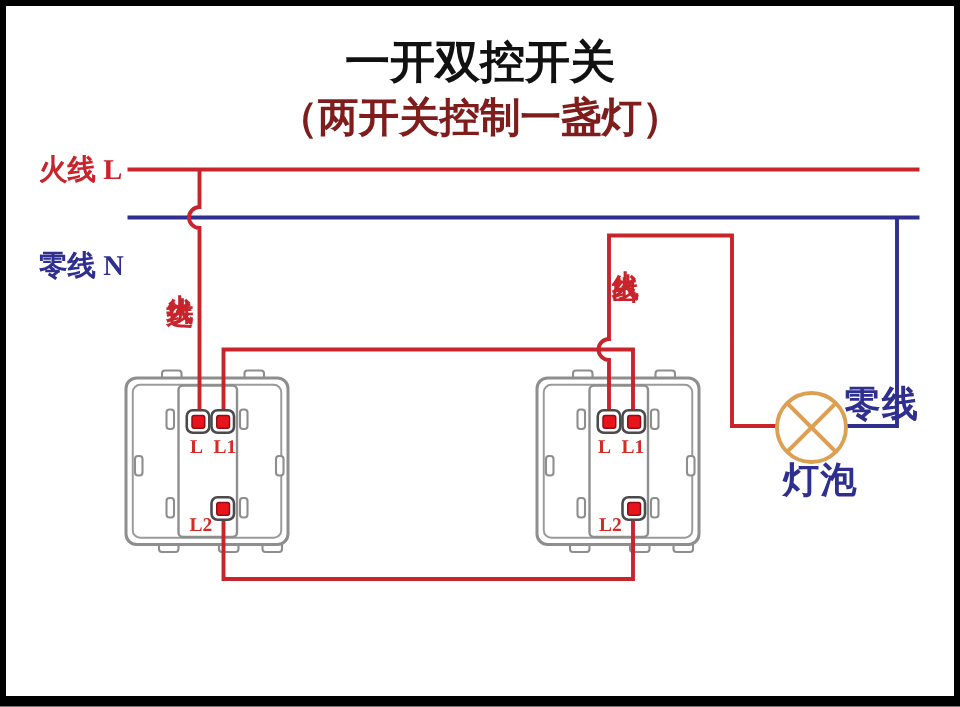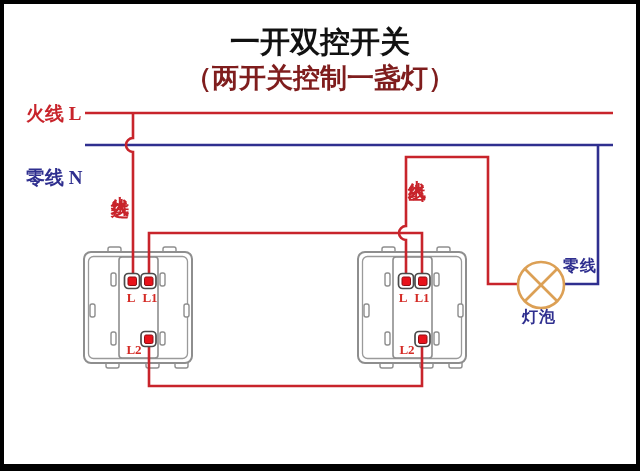--- a/index.html
+++ b/index.html
@@ -35,21 +35,21 @@
           font-size:30px;font-weight:900;color:#111;letter-spacing:0px;}
   .title2{left:0;right:0;top:61px;text-align:center;
           font-size:27px;font-weight:900;color:#7f1d1d;}
   .bus-label{font-size:19px;font-weight:bold;}
   .red{color:#C8242B;}
   .blue{color:#2F2F8F;}
   .vlabel{writing-mode:vertical-rl;text-orientation:upright;
           font-size:18px;font-weight:bold;color:#C8242B;letter-spacing:2px;}
   .termlabel{font-size:13px;font-weight:bold;color:#D42B26;
              width:20px;text-align:center;}
-  .lamplabel{font-size:16px;font-weight:bold;color:#2F2F8F;letter-spacing:1px;}
+  .lamplabel{font-size:24px;font-weight:bold;color:#2F2F8F;letter-spacing:1px;}
   .note{left:0;right:0;top:395px;text-align:center;
         font-size:16px;font-weight:bold;color:#C5474E;letter-spacing:0.5px;}
 </style>
 </head>
 <body>
 
 <div class="stage">
 
   <svg width="632" height="460" viewBox="4 4 632 460">
 

